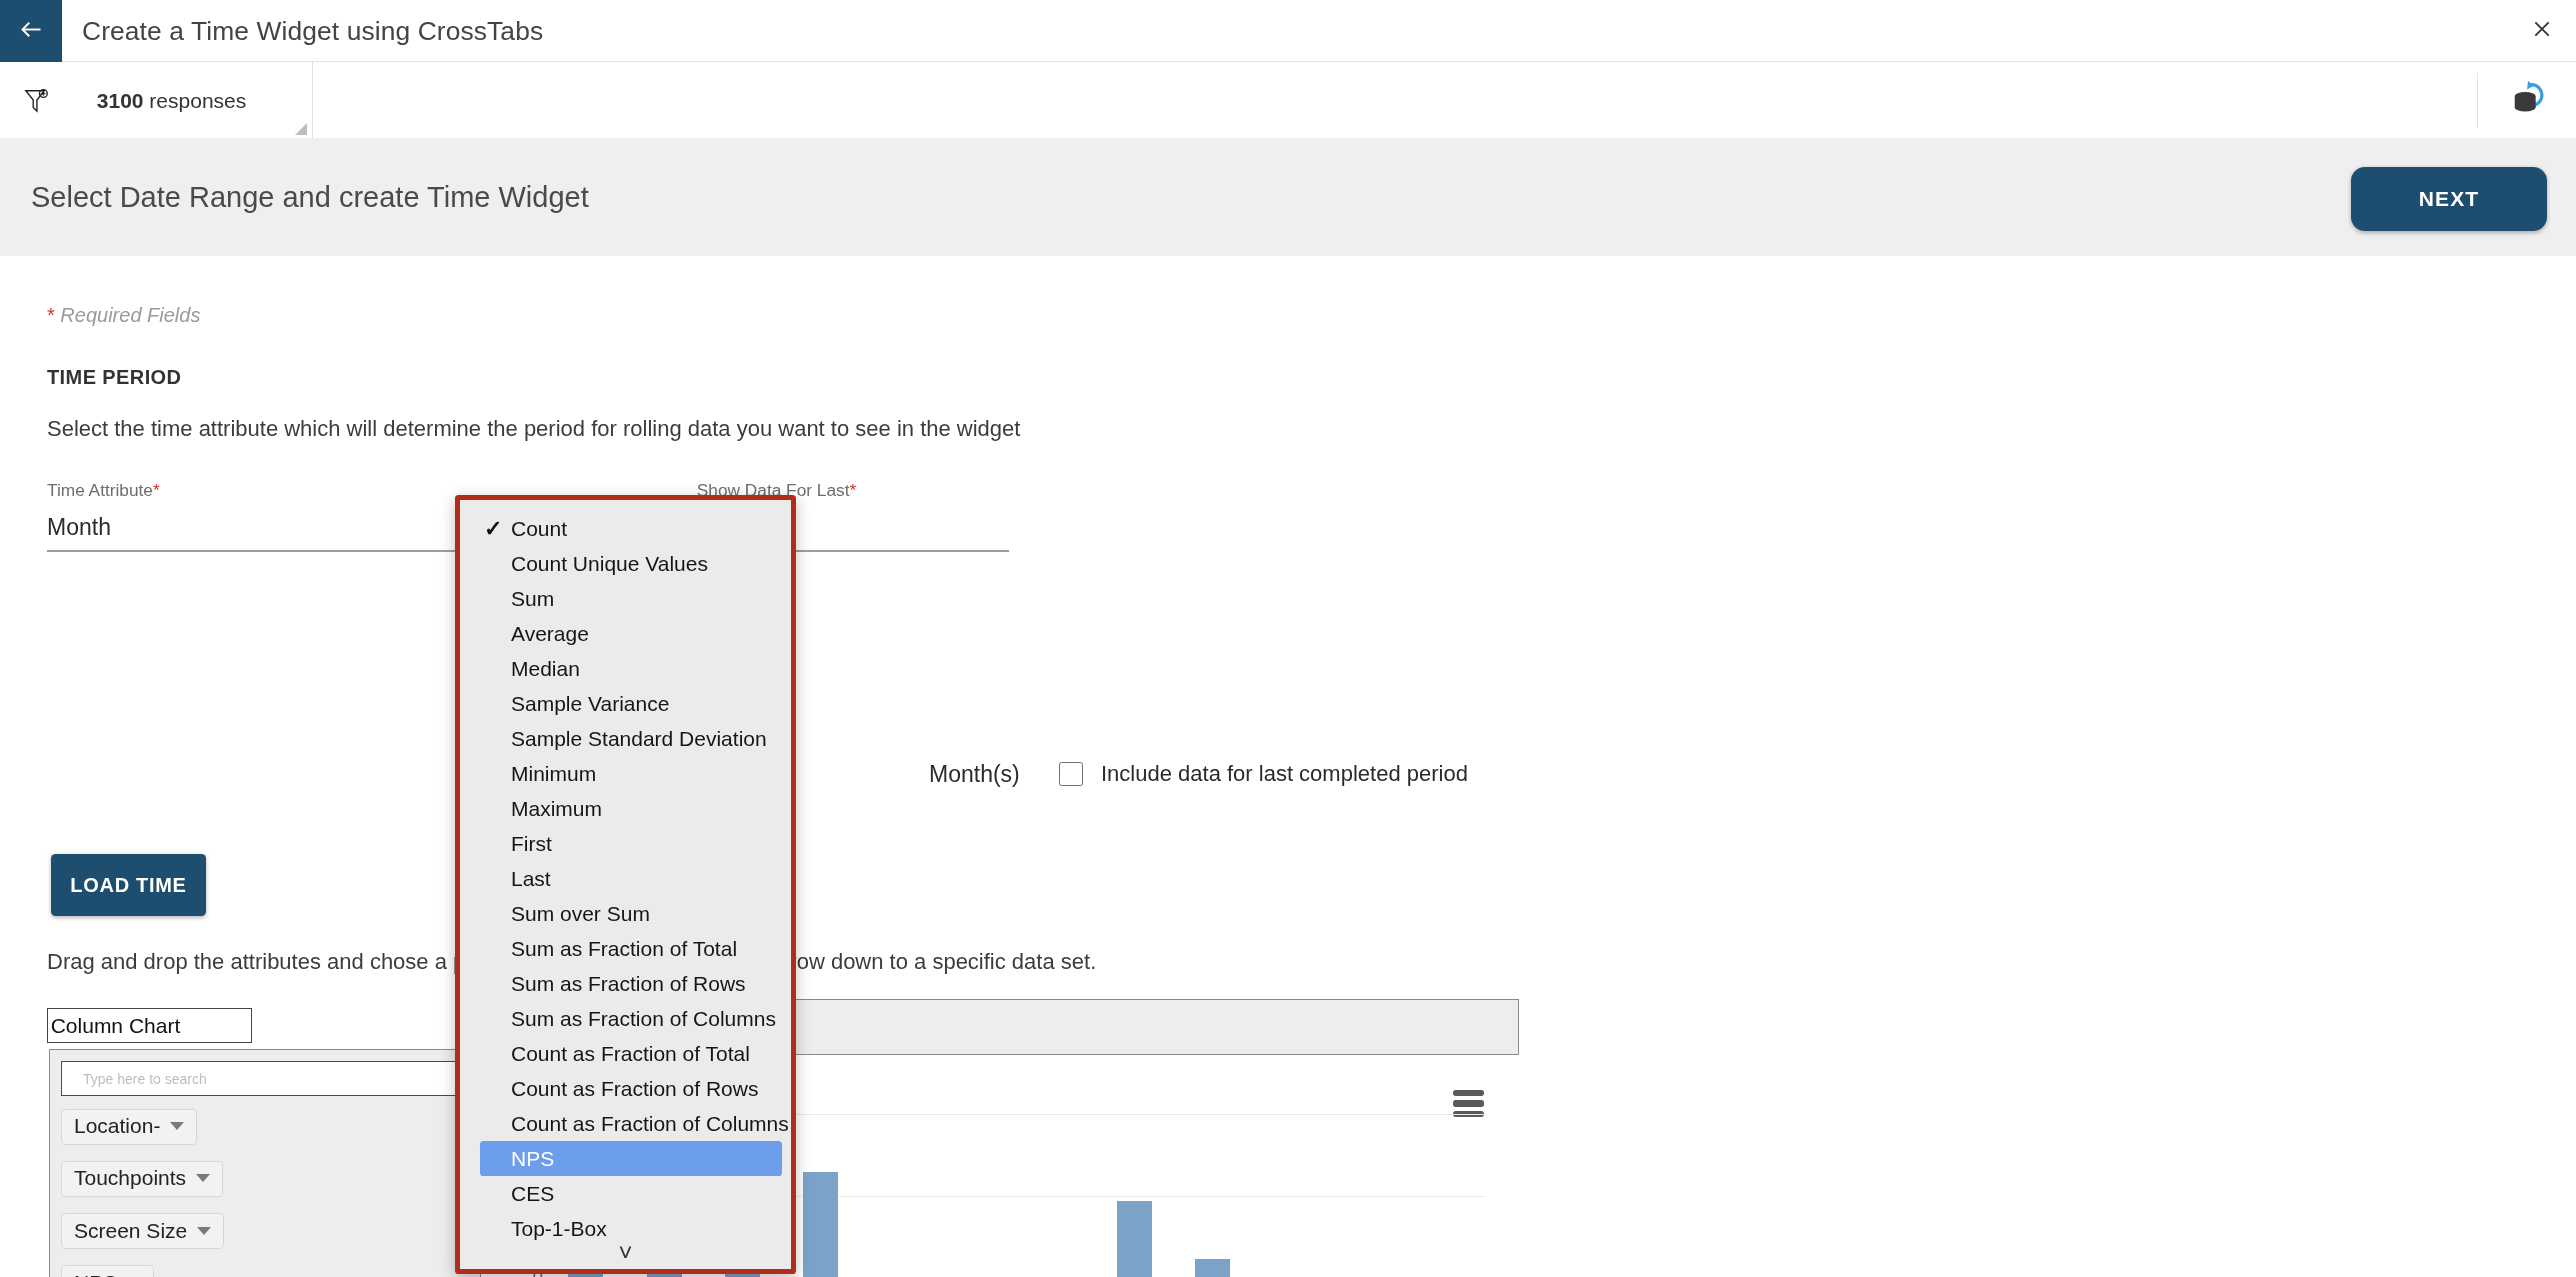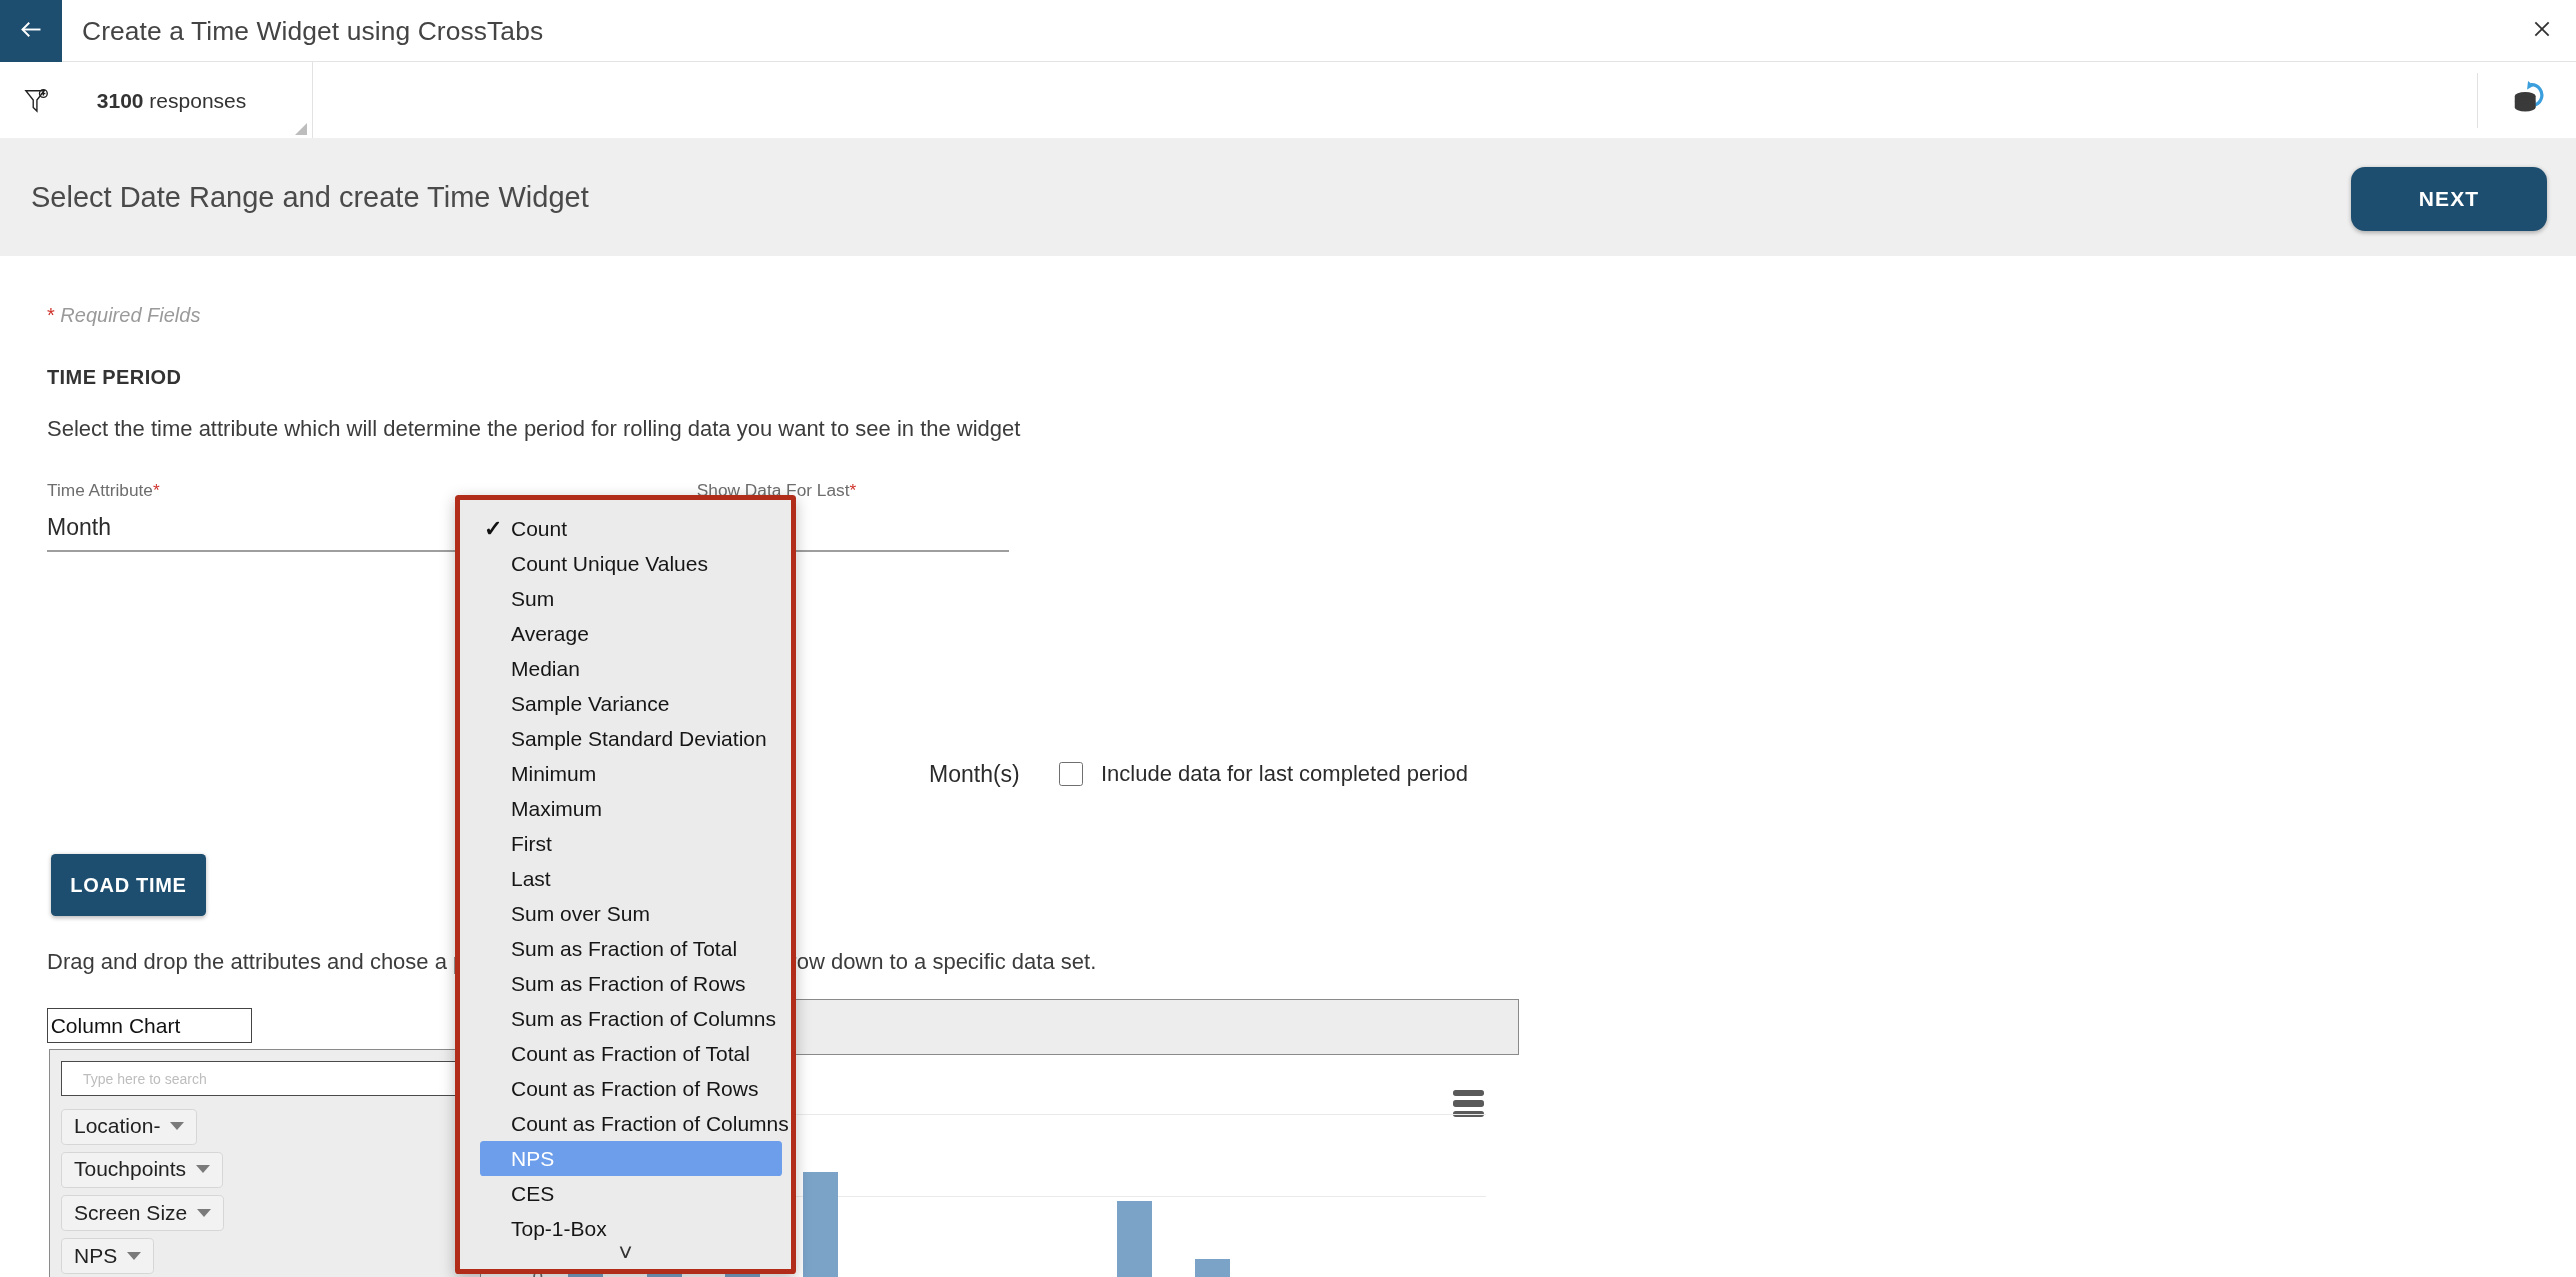--- a/index.html
+++ b/index.html
@@ -200,21 +200,21 @@
     font-family: "Liberation Sans", sans-serif;
   }
   .attr-search::placeholder { color: #bdbdbd; }
   .attr-list { margin-top: 12.8px; }
   .attr-chip {
     display: inline-flex; align-items: center;
     background: #f2f2f2;
     border: 0.9px solid #d6d6d6;
     border-radius: 4.6px;
     padding: 4.6px 12px 5.5px 12px;
-    margin-bottom: 7px;
+    margin-bottom: 16px;
     font-size: 21px; color: #222;
     cursor: grab;
     white-space: nowrap;
   }
   .attr-chip .caret {
     margin-left: 10px;
     width: 0; height: 0;
     border-left: 7.3px solid transparent;
     border-right: 7.3px solid transparent;
     border-top: 8.2px solid #7a7a7a;

